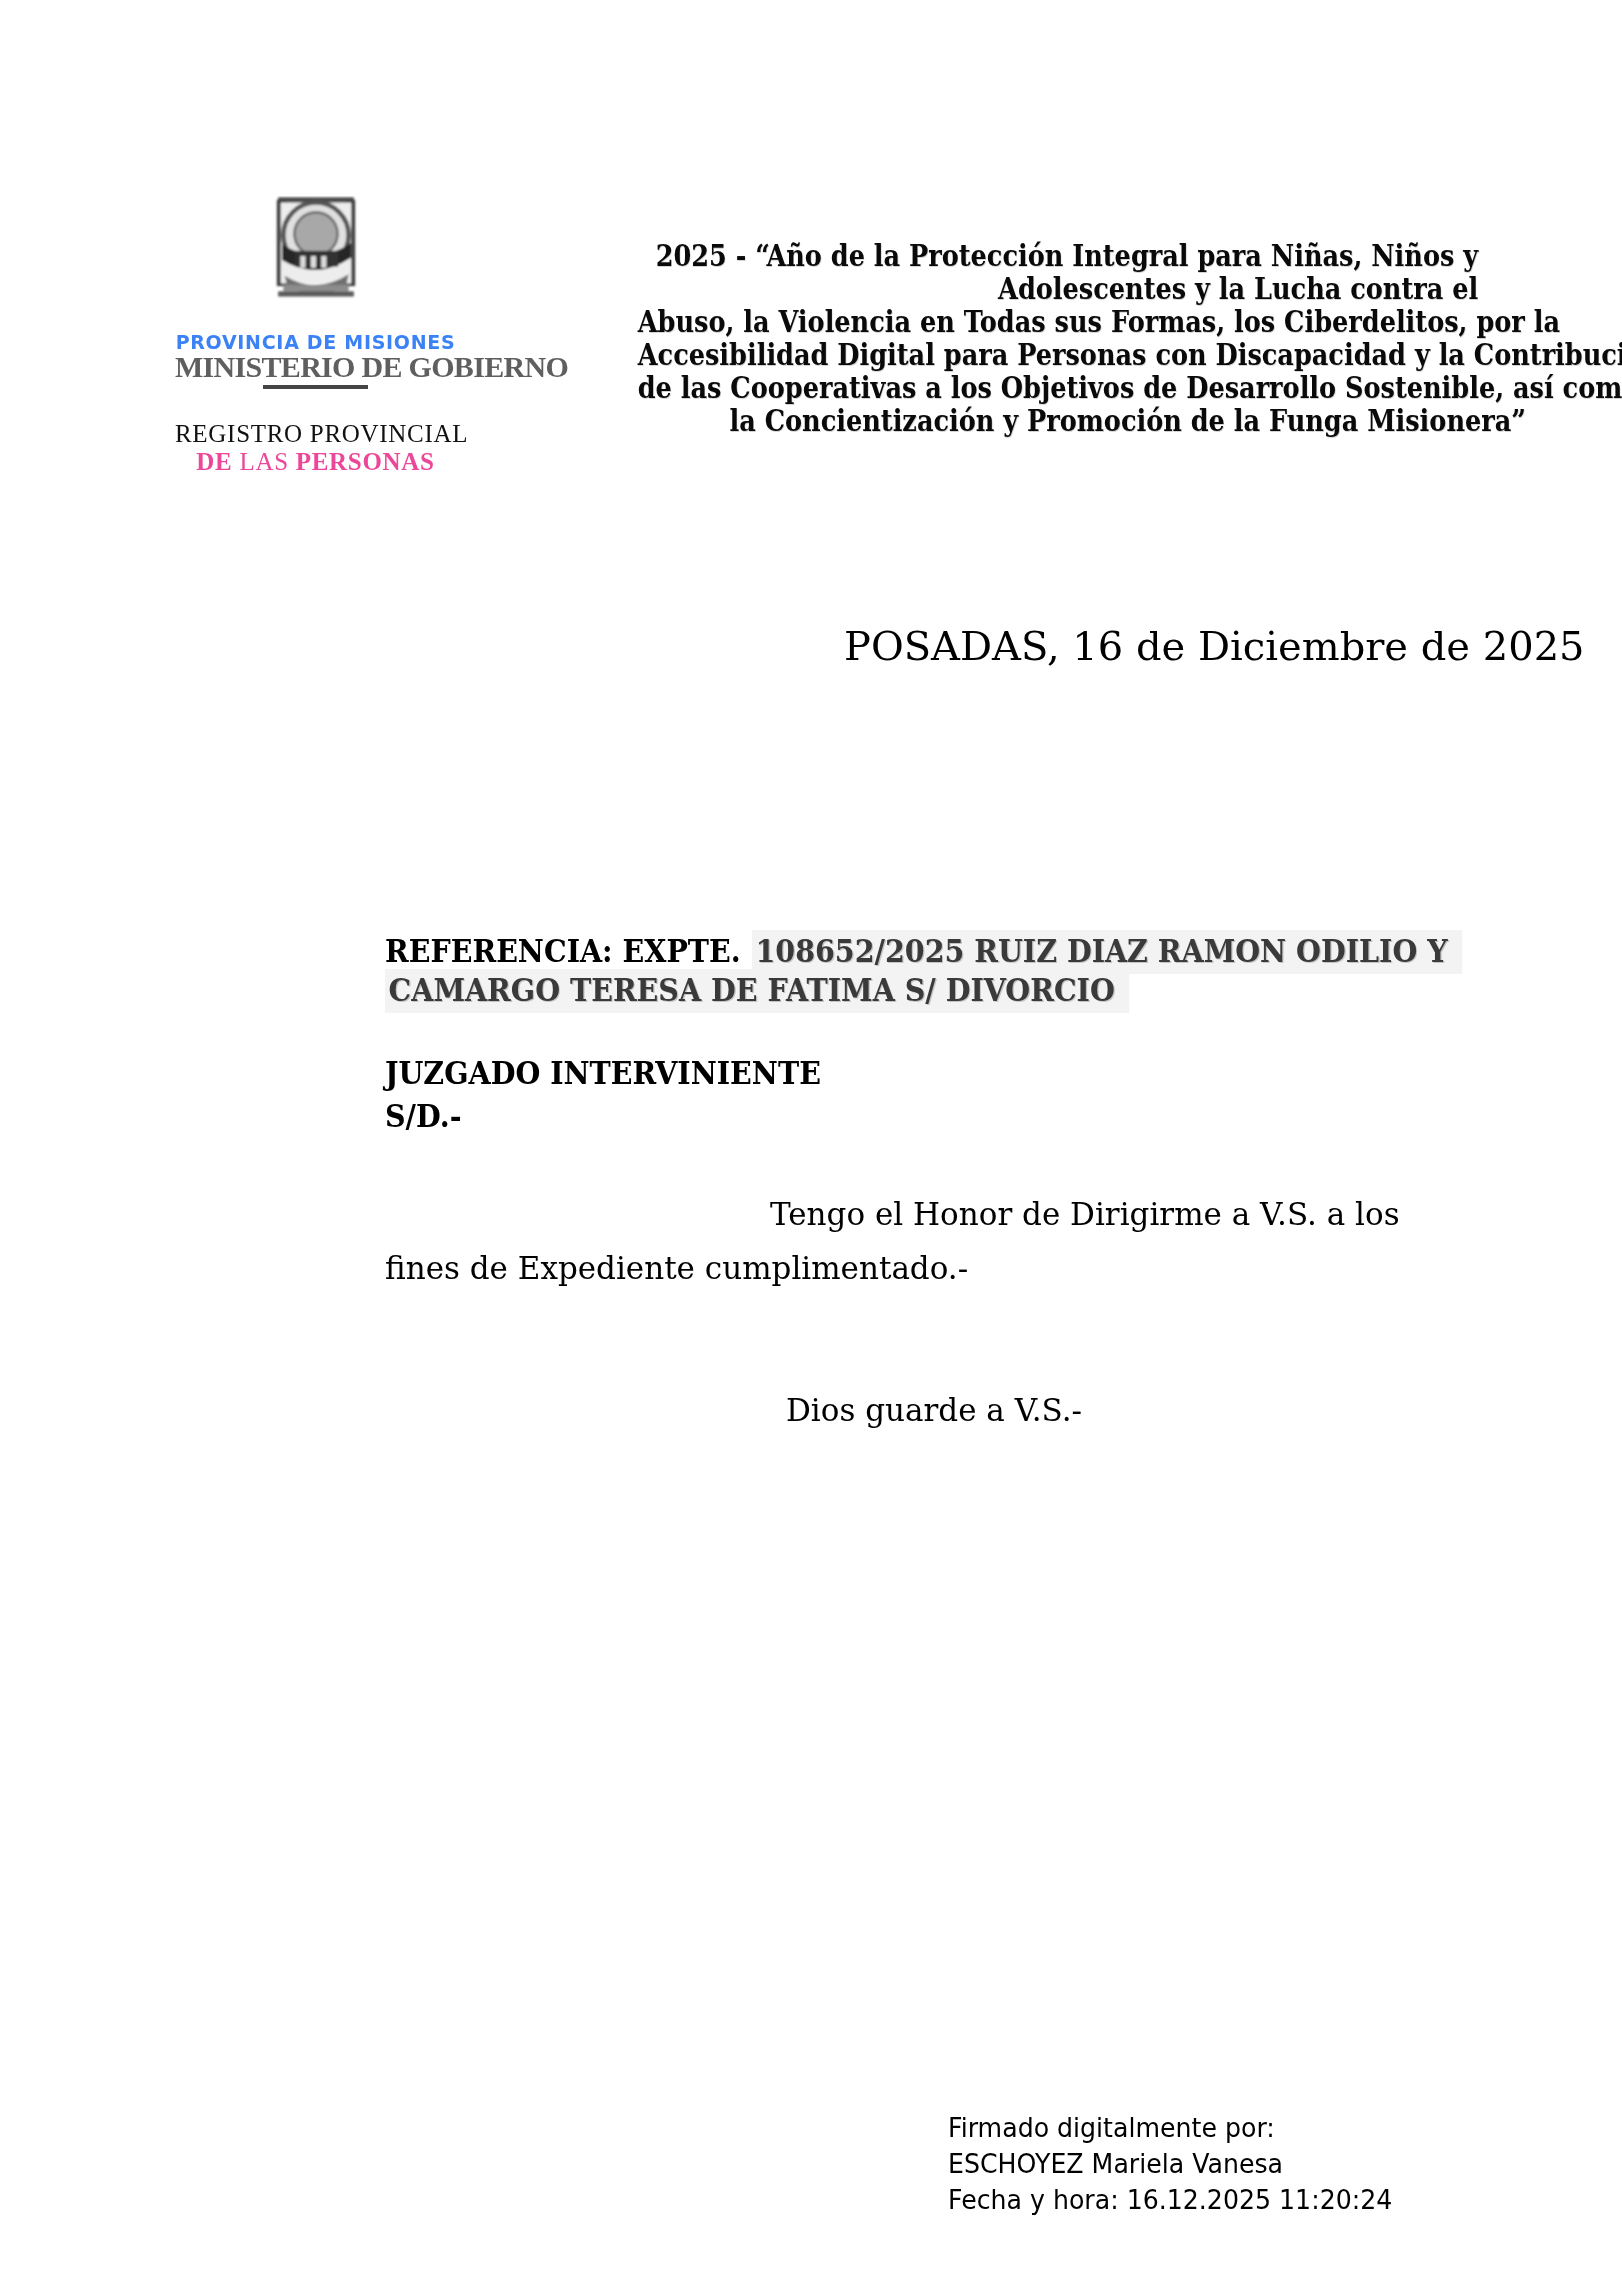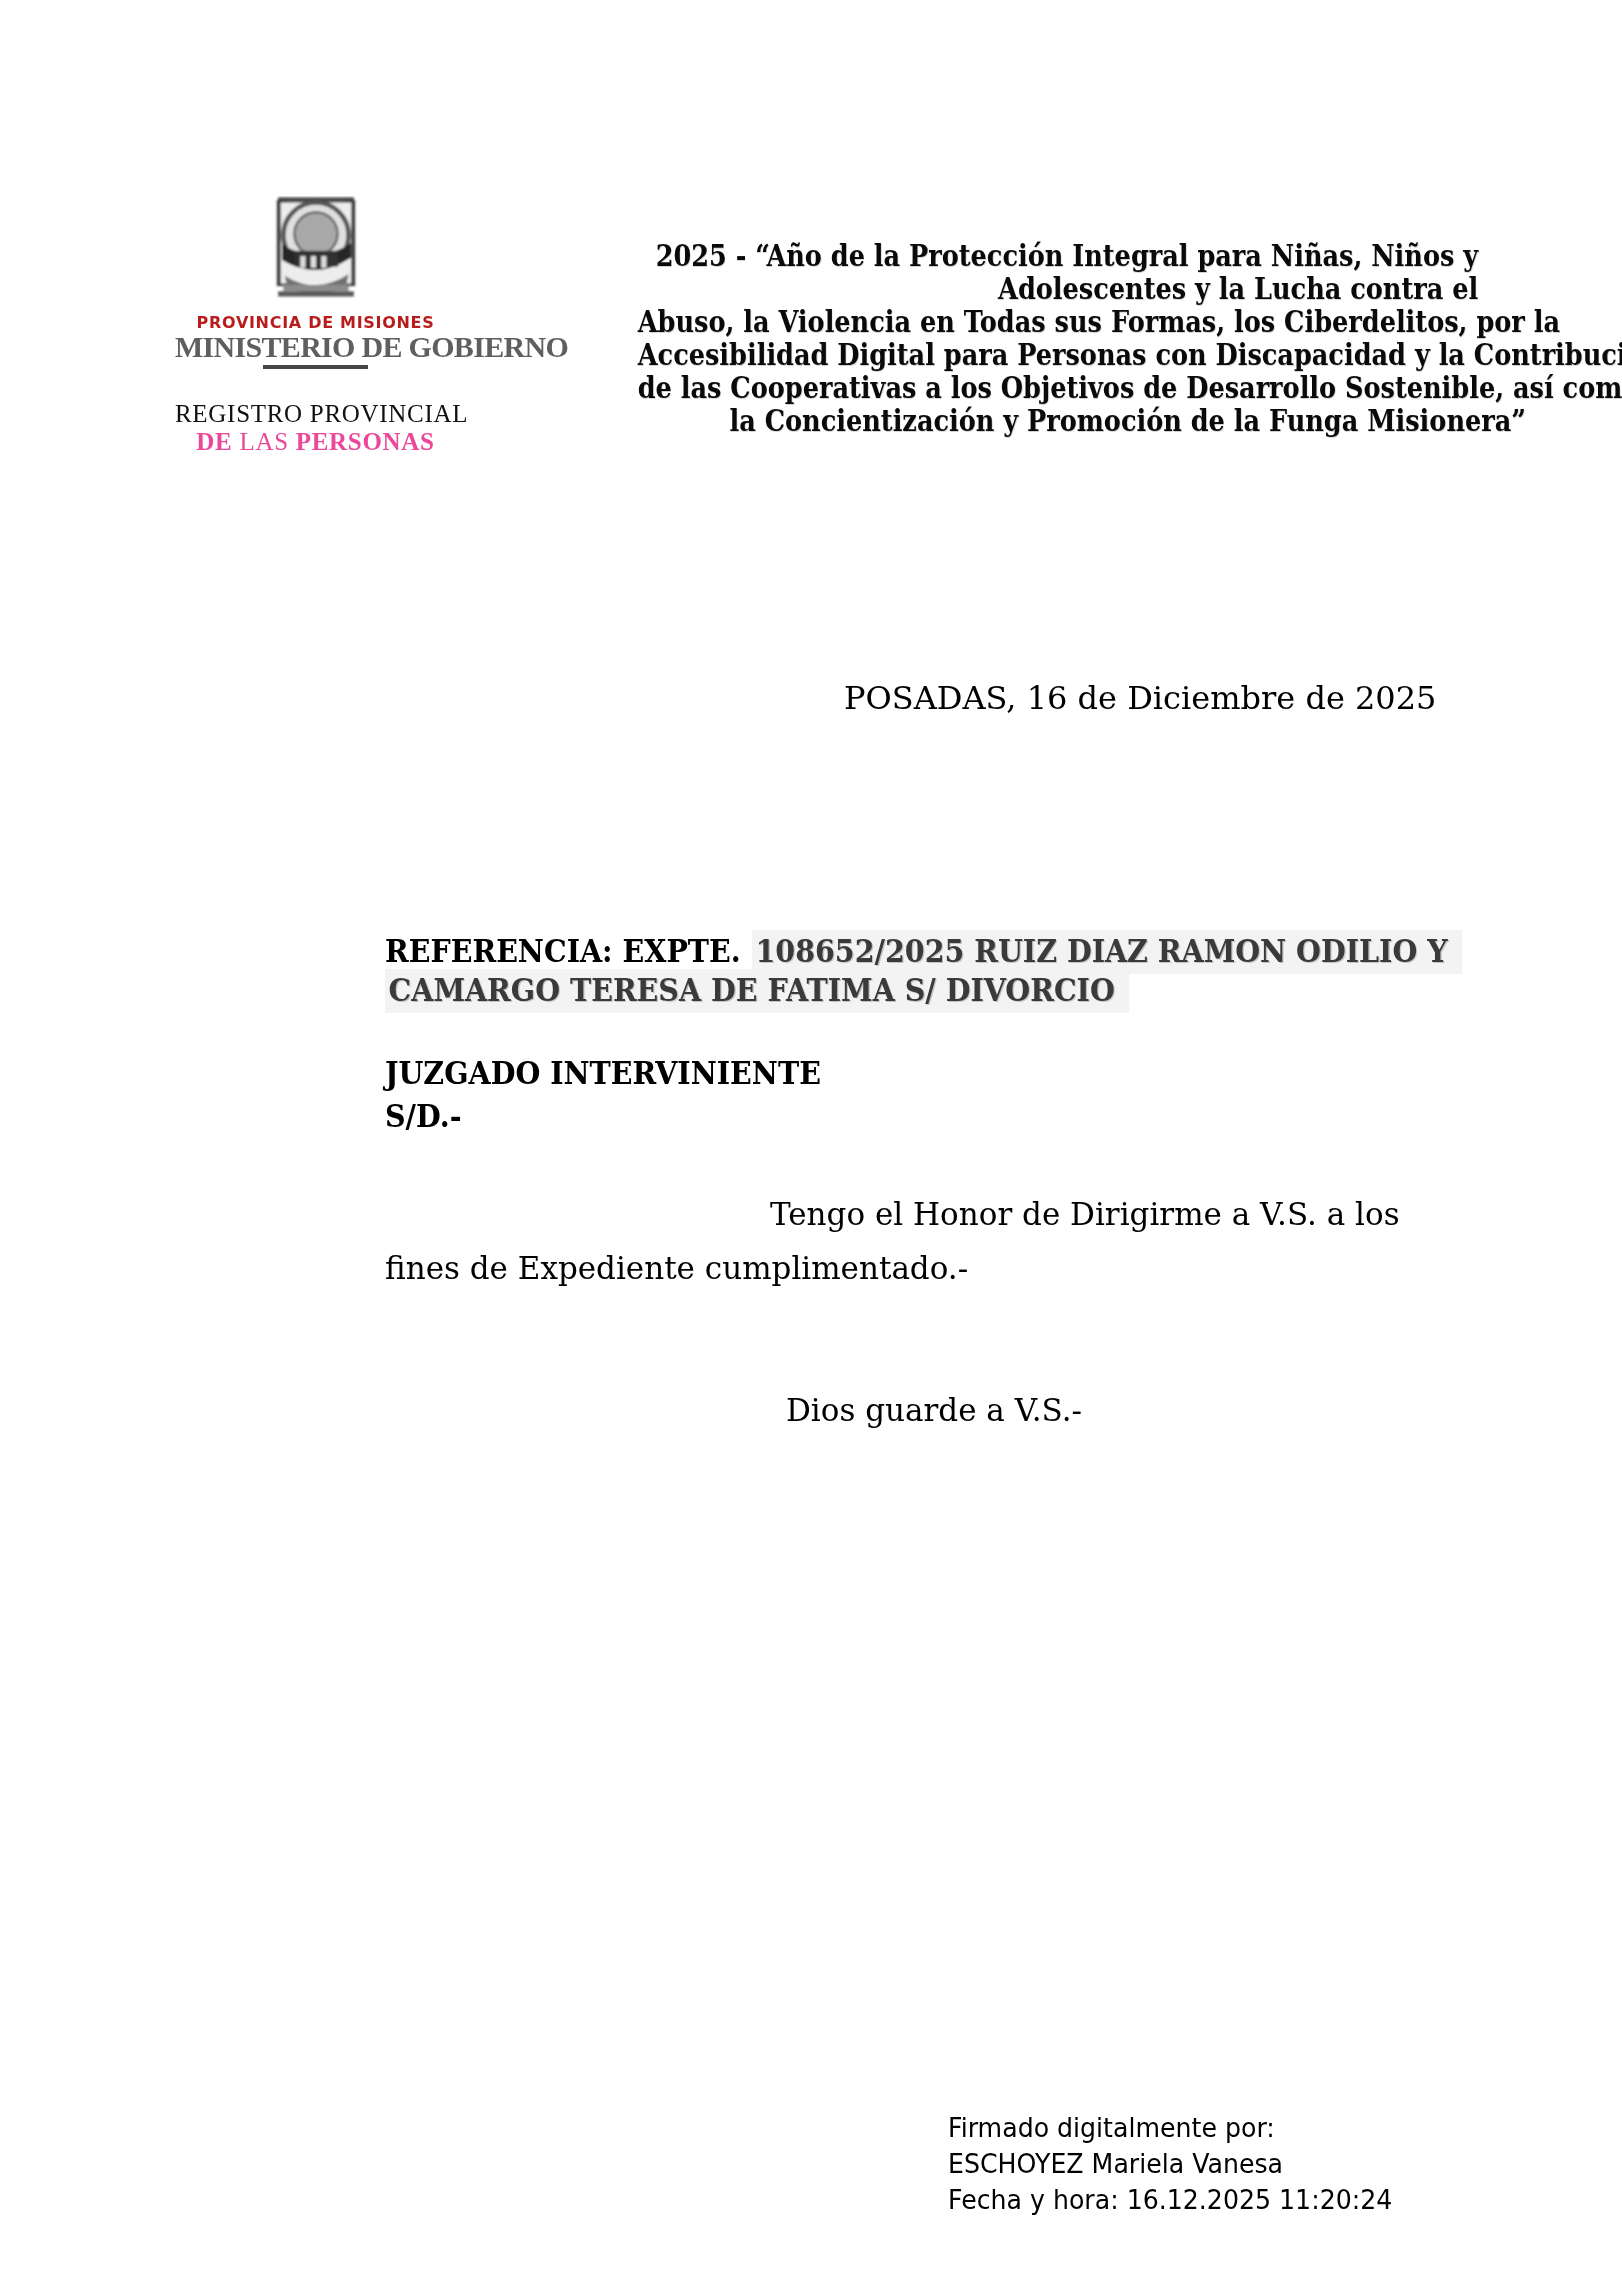--- a/index.html
+++ b/index.html
@@ -30,27 +30,27 @@
     width: 281px;
     text-align: center;
   }
   .crest {
     display: block;
     margin: 0 auto;
     width: 110px;
     height: 111px;
   }
   .prov-name {
-    margin-top: 6px;
+    margin-top: 26px;
     font-family: "DejaVu Sans", sans-serif;
     font-weight: bold;
-    font-size: 16px;
+    font-size: 19px;
     line-height: 19.6px;
     letter-spacing: 0.7px;
-    color: #b91c1c;
+    color: #3b82f6;
     filter: blur(0.7px);
     white-space: nowrap;
   }
   .min-name {
     margin-top: 1.3px;
     font-family: Liberation Serif, serif;
     font-weight: bold;
     font-size: 30px;
     line-height: 25px;
     letter-spacing: -0.7px;
@@ -100,22 +100,22 @@
     transform-origin: right top;
     text-shadow: 0.7px 0.7px 0 rgba(130,130,130,0.35);
     white-space: nowrap;
   }
   .legend .inset { padding-right: 55px; }
 
   
   .date-line {
     position: absolute;
     left: 844px;
-    top: 679px;
-    font-size: 32px;
+    top: 623px;
+    font-size: 40px;
     white-space: nowrap;
   }
   .ref-block {
     position: absolute;
     left: 385px;
     top: 932px;
     font-weight: bold;
     font-size: 31px;
     line-height: 39px;
     transform: scaleX(0.92);

